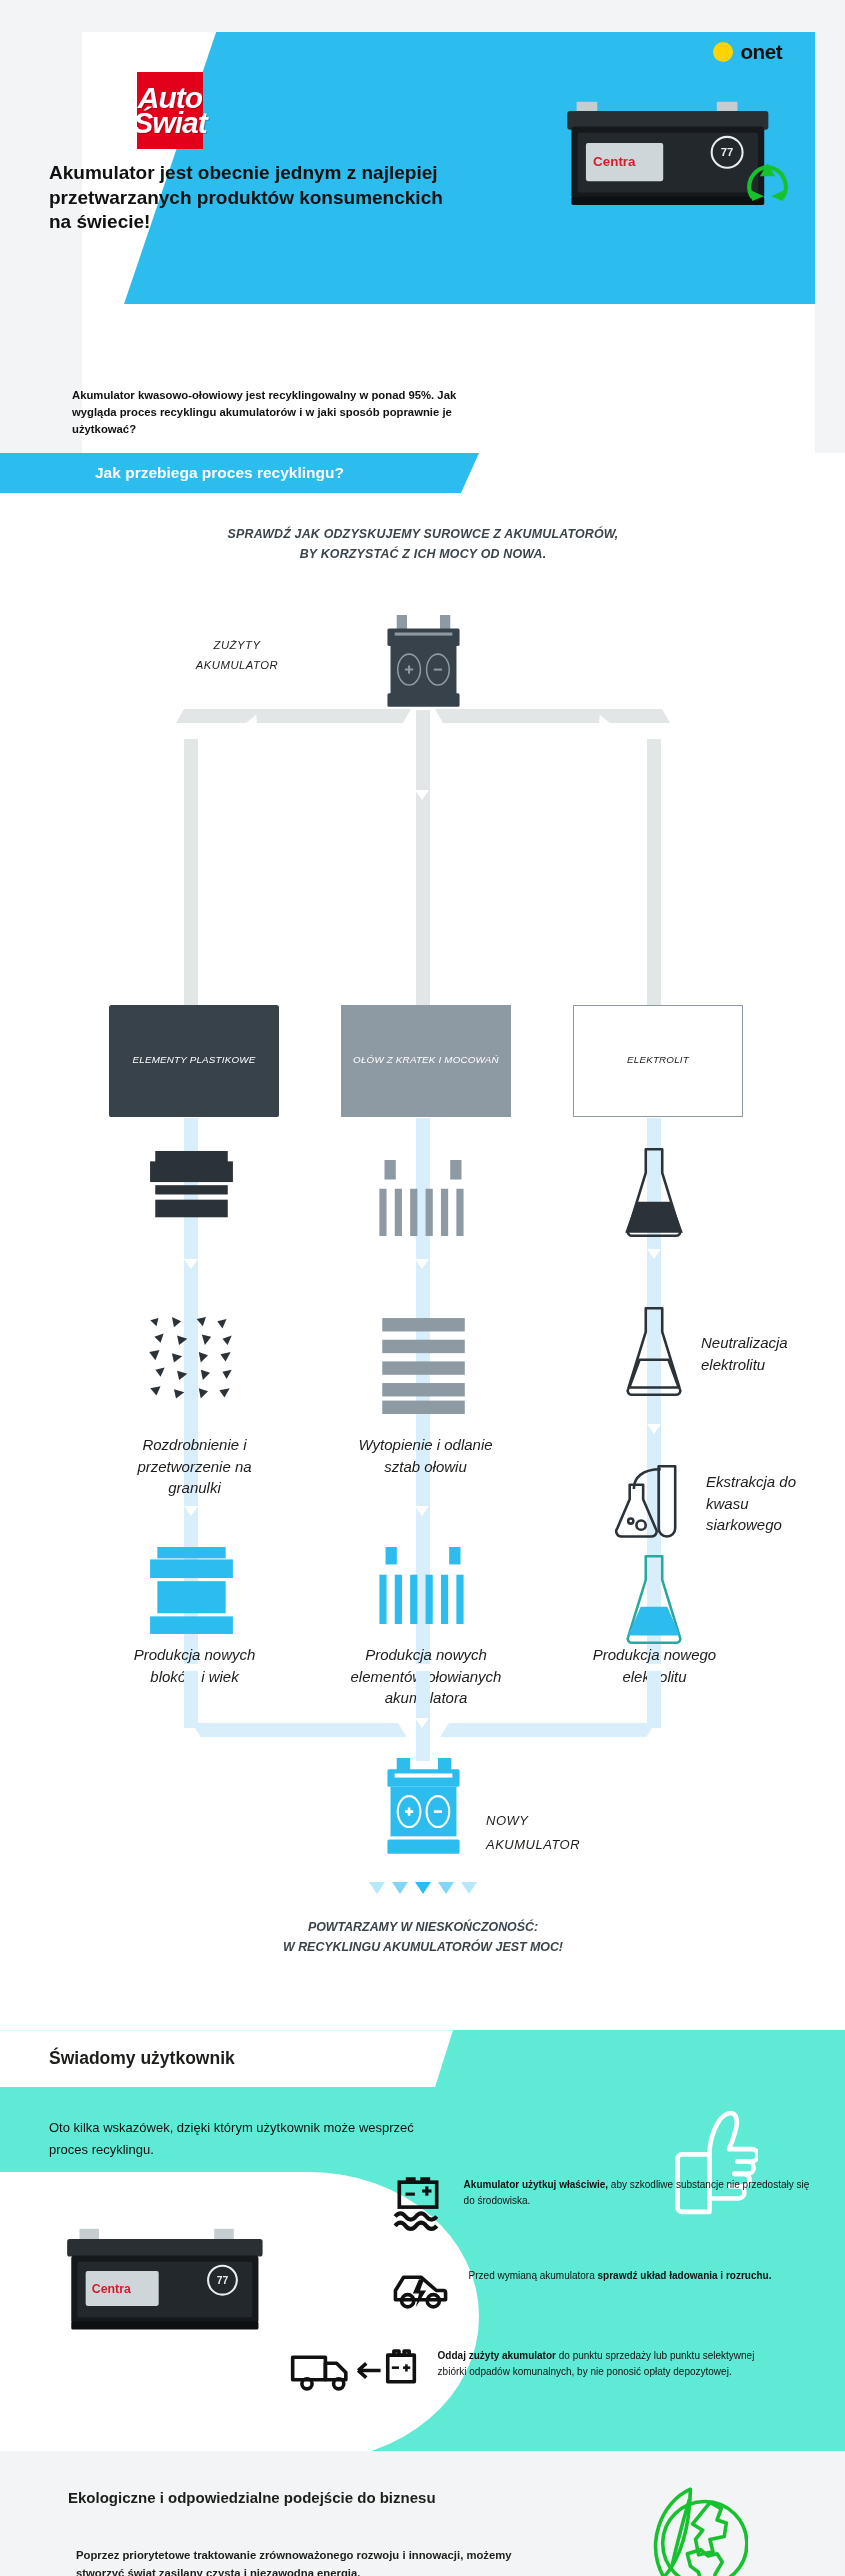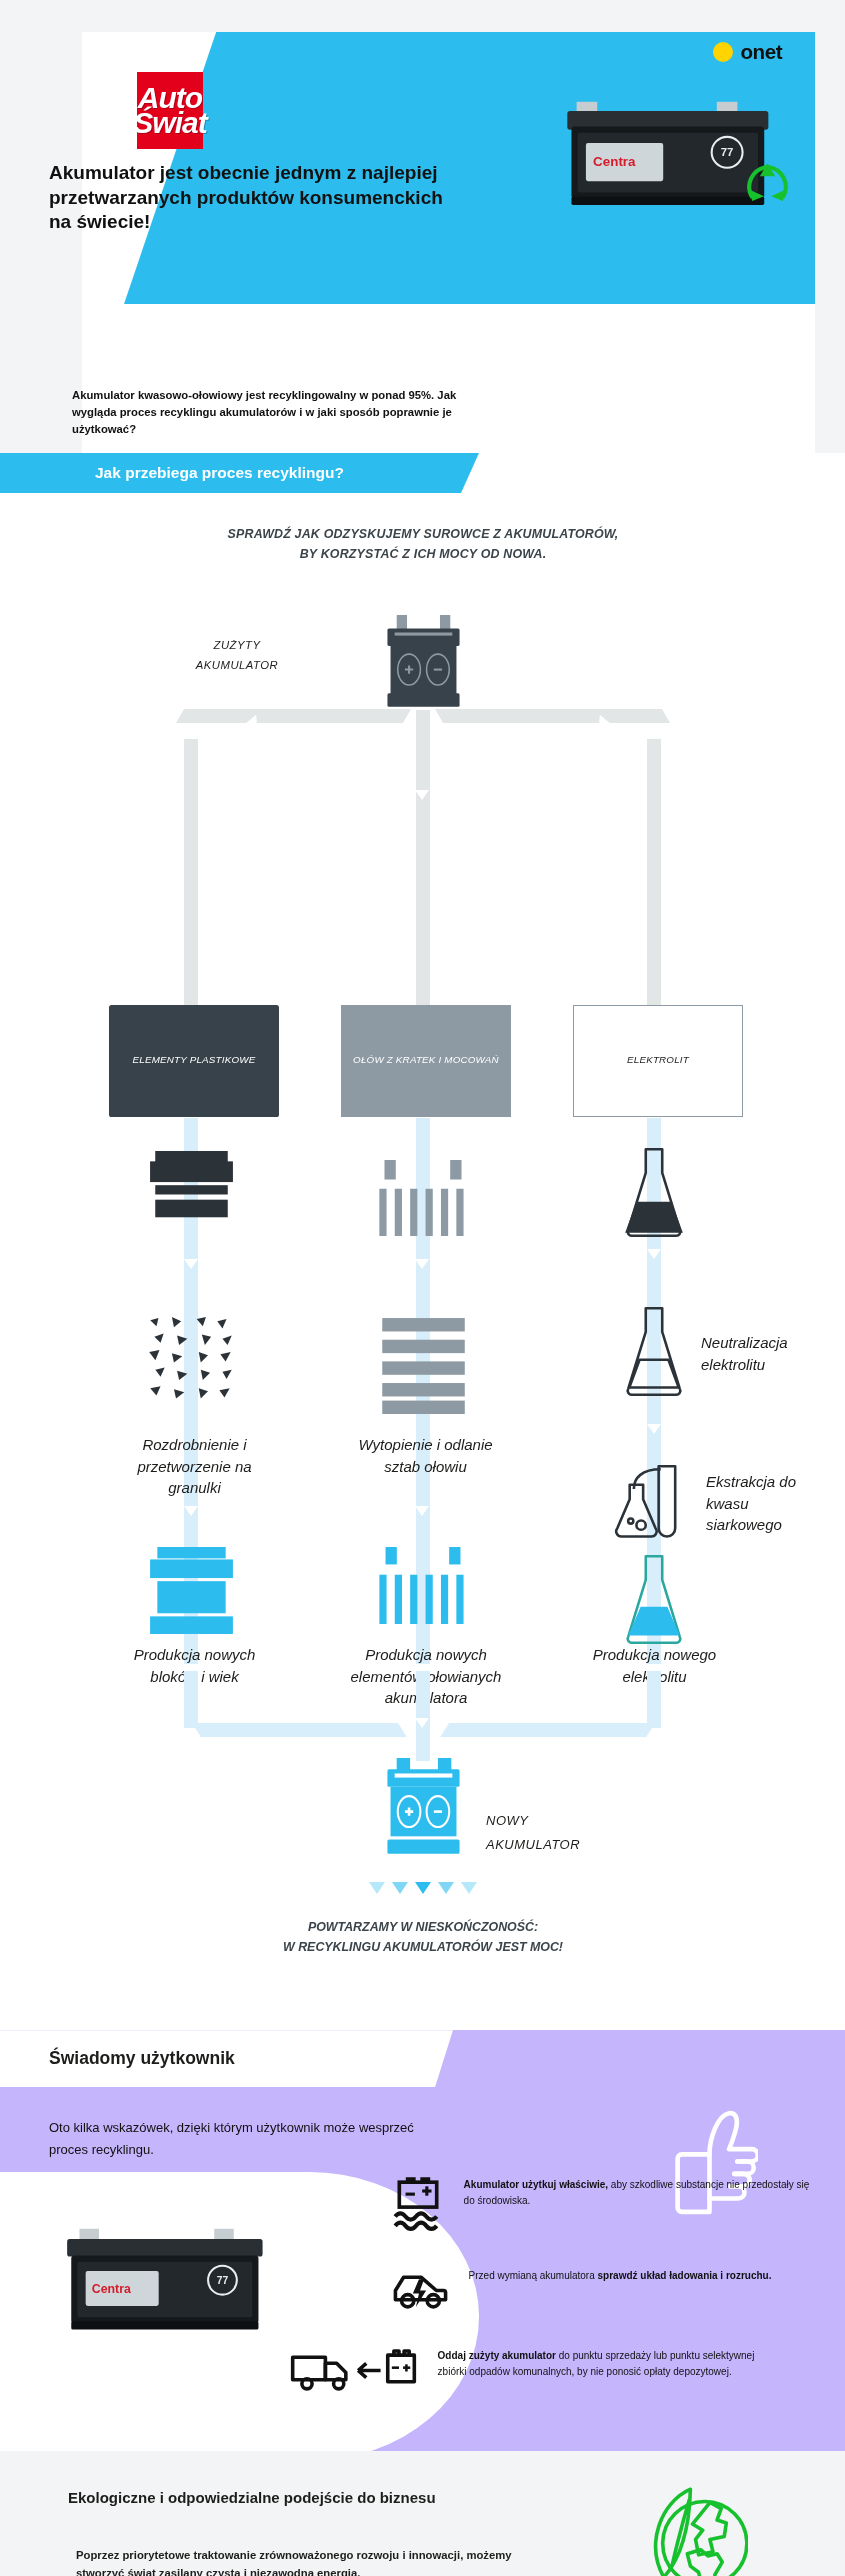--- a/index.html
+++ b/index.html
@@ -116,21 +116,21 @@
          border-right: 7.7px solid transparent; border-top: 10.3px solid #fff; }
   .endnote {
     text-align: center; font-size: 12.4px; font-weight: bold; line-height: 1.6;
     color: #3b444a; margin-top: 10.3px;
   }
   .chev-row { display: flex; justify-content: center; gap: 7.2px; margin: 5.2px 0 24px; }
   .chev { width: 0; height: 0; border-left: 8.8px solid transparent;
           border-right: 8.8px solid transparent; border-top: 12.4px solid #2cbdee; }
 
   
-  .user-sec { position: relative; background: #c4b5fd; padding-bottom: 6px; }
+  .user-sec { position: relative; background: #5eead4; padding-bottom: 6px; }
   .user-head {
     position: relative; height: 57px;
   }
   .user-head .white {
     position: absolute; left: 0; top: 0; width: 453px; height: 57px; background: #fff;
     clip-path: polygon(0 0, 453px 0, 435px 57px, 0 57px);
     display: flex; align-items: center;
   }
   .user-head .white span { margin-left: 49px; font-size: 17.5px; font-weight: bold; }
   .user-intro {

